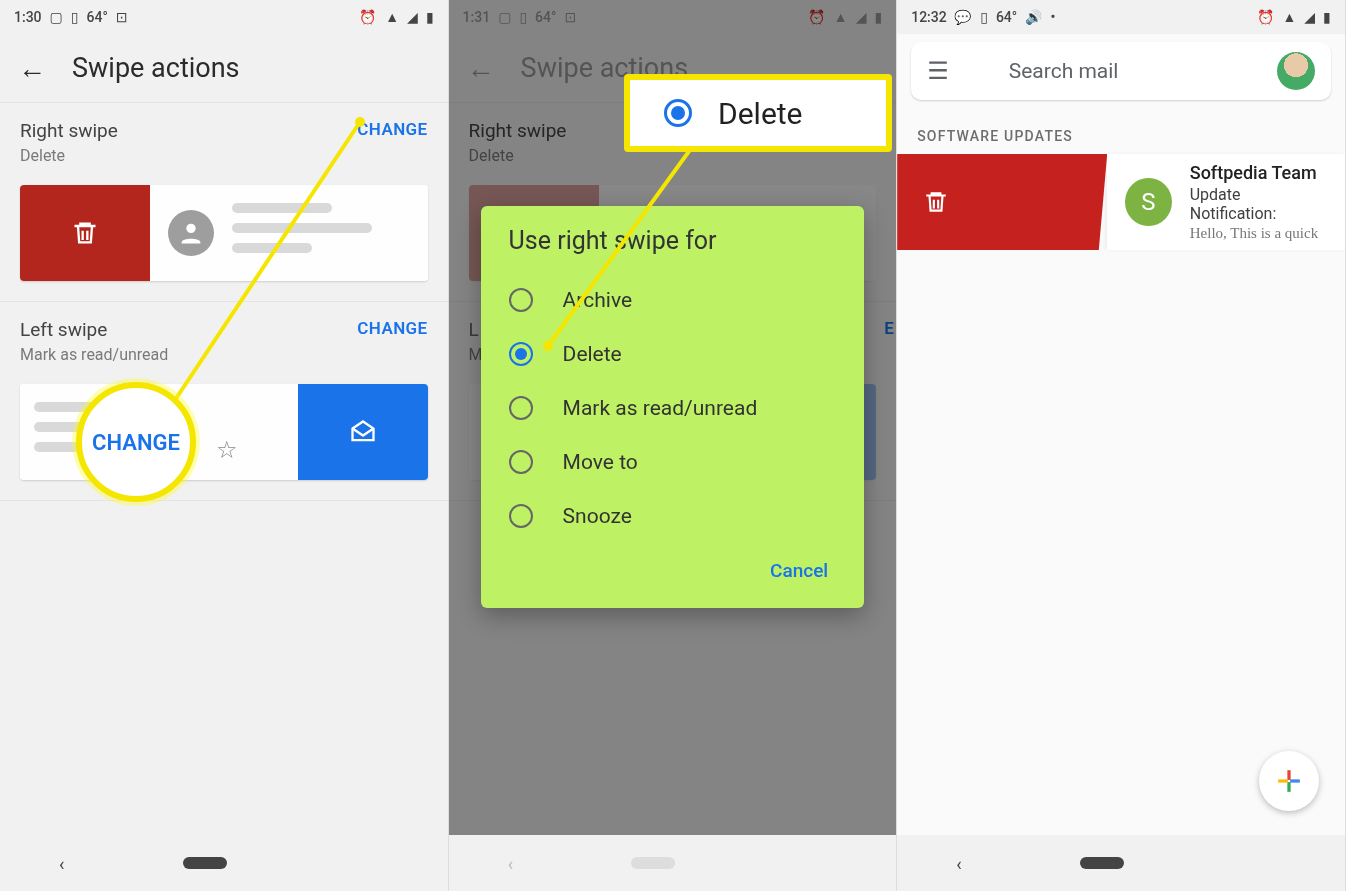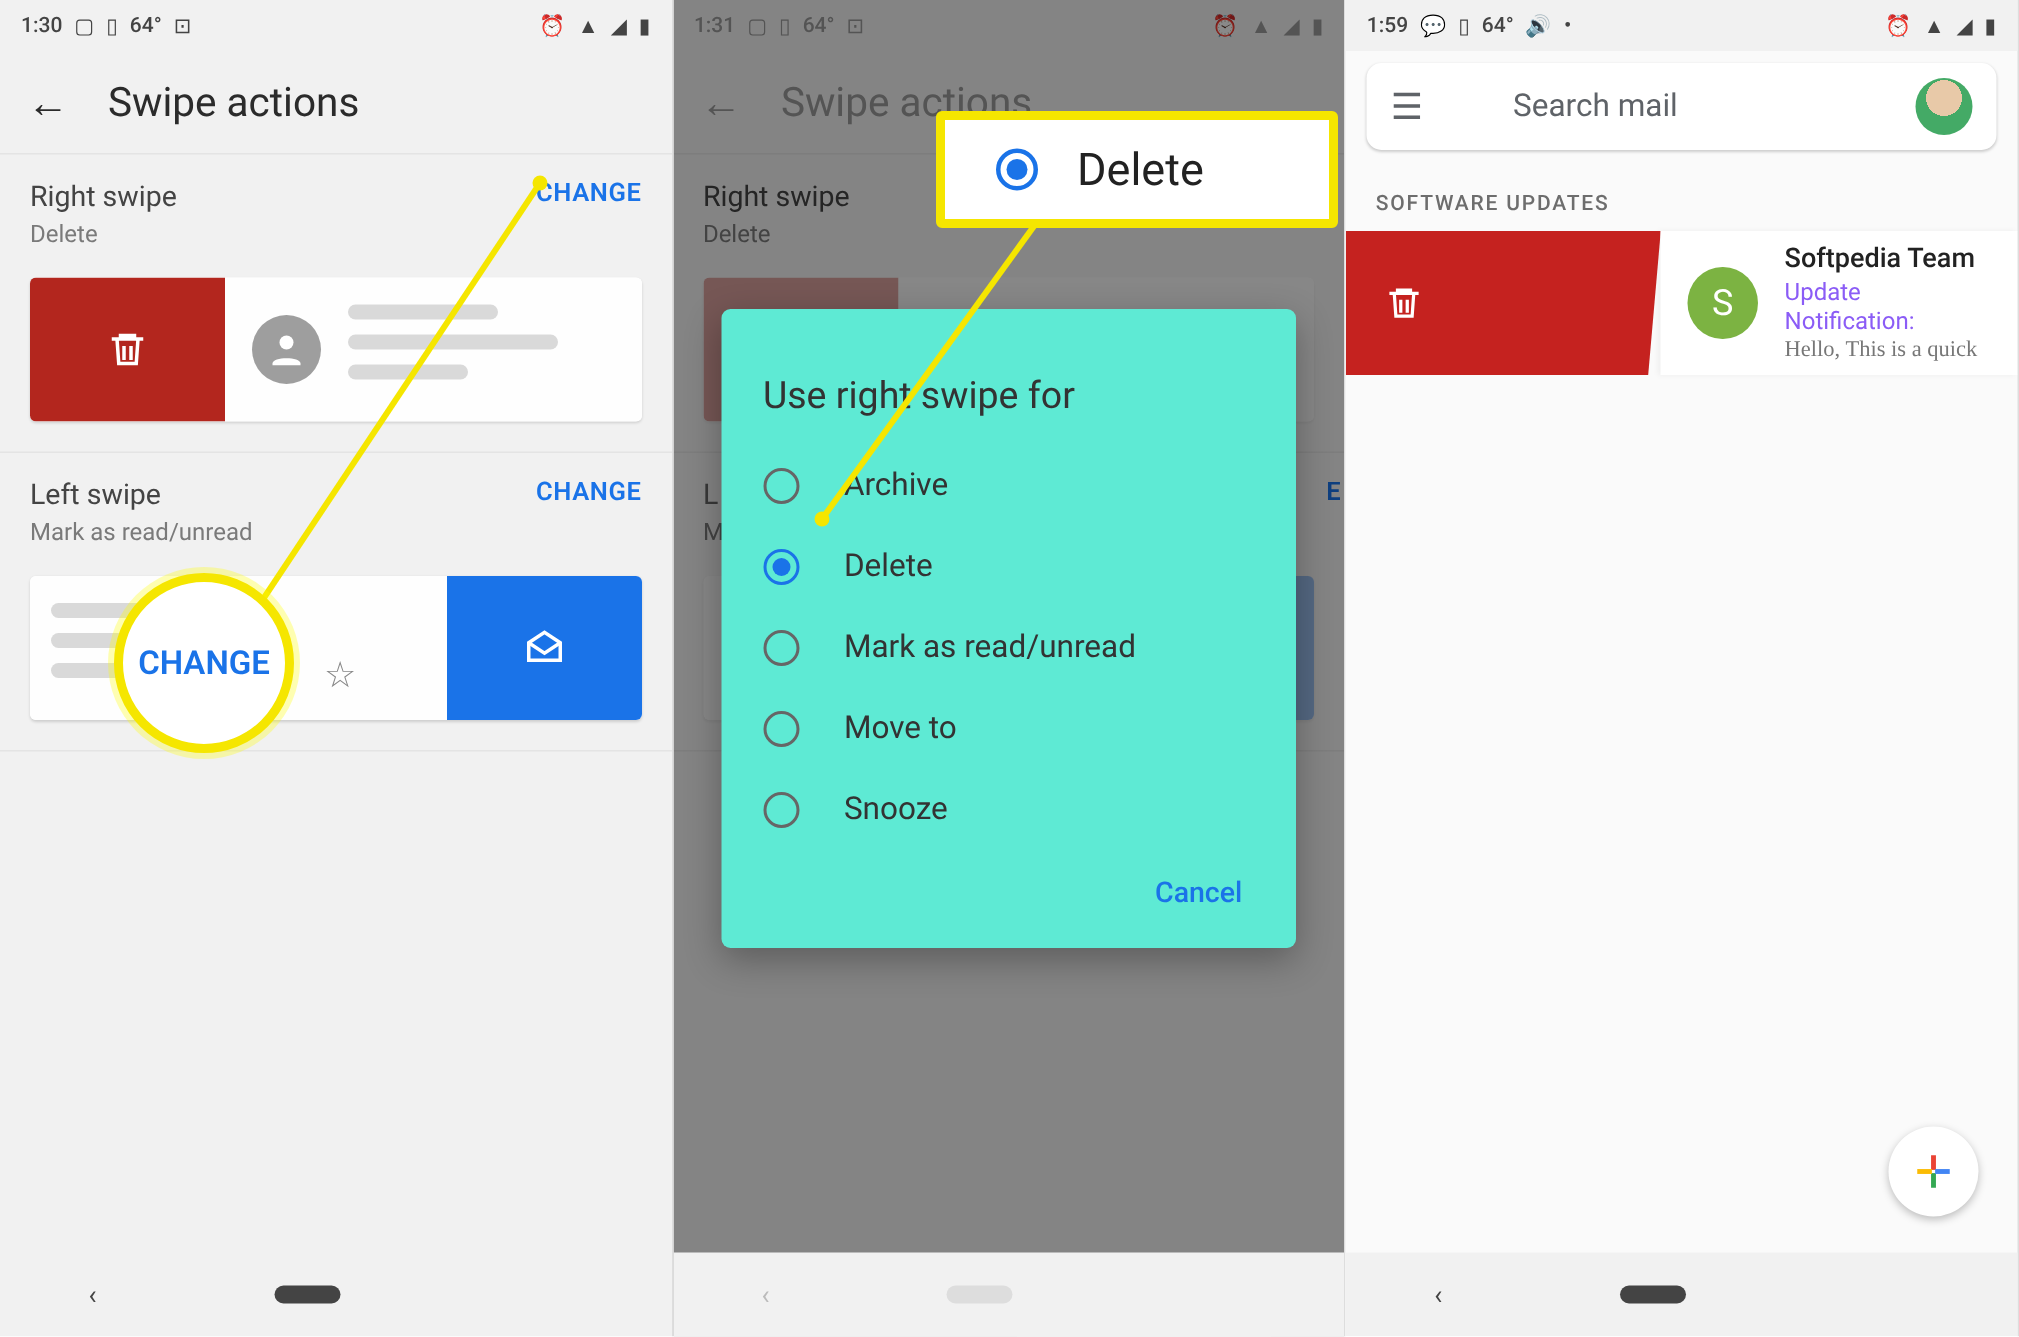--- a/index.html
+++ b/index.html
@@ -109,24 +109,24 @@
   }
   .star-icon { position: absolute; right: 60px; bottom: 16px; }
 
   
   .scrim {
     position: absolute; inset: 0; background: rgba(0,0,0,0.45);
   }
   .dialog {
     position: absolute;
     left: 32px; right: 32px; top: 206px;
-    background: #5eead4;
+    background: #bef264;
     border-radius: 6px;
     box-shadow: 0 8px 24px rgba(0,0,0,0.3);
-    padding: 44px 0 8px 0;
+    padding: 20px 0 8px 0;
   }
   .dialog-title {
     font-size: 25px;
     color: #333;
     padding: 0 28px 18px;
   }
   .radio-row {
     display: flex; align-items: center;
     height: 54px;
     padding: 0 28px;
@@ -213,21 +213,21 @@
   .mail-item {
     flex:1; background:#fff; display:flex; align-items:center; padding: 0 18px; gap: 18px;
     box-shadow: -2px 0 4px rgba(0,0,0,0.05);
   }
   .sender-avatar {
     width: 48px; height:48px; border-radius:50%; background:#7cb342;
     display:flex; align-items:center; justify-content:center;
     color:#fff; font-size:24px;
   }
   .mail-text .from { font-size: 18px; color:#222; font-weight:500; }
-  .mail-text .subj { font-size: 16px; color:#8b5cf6; margin-top:2px; }
+  .mail-text .subj { font-size: 16px; color:#404040; margin-top:2px; }
   .mail-text .body { font-size: 15px; color:#777; margin-top:2px;font-family:Liberation Serif, serif; }
 
   
   .fab {
     position: absolute;
     right: 26px; bottom: 80px;
     width: 60px; height:60px; border-radius:50%;
     background:#fff;
     box-shadow: 0 2px 6px rgba(0,0,0,0.25);
     display:flex; align-items:center; justify-content:center;
@@ -419,21 +419,21 @@
     <div class="nav-bar">
       <span class="nav-back" style="color:#bbb;">‹</span>
       <span class="nav-pill" style="background:#ddd;"></span>
       <span style="width:44px;"></span>
     </div>
   </div>
 
   <div class="screen screen3">
     <div class="status-bar">
       <div class="status-left">
-        <span>1:59</span>
+        <span>12:32</span>
         <span>💬</span>
         <span>▯</span>
         <span>64°</span>
         <span>🔊</span>
         <span>•</span>
       </div>
       <div class="status-right">
         <span>⏰</span>
         <span>▲</span>
         <span>◢</span>

